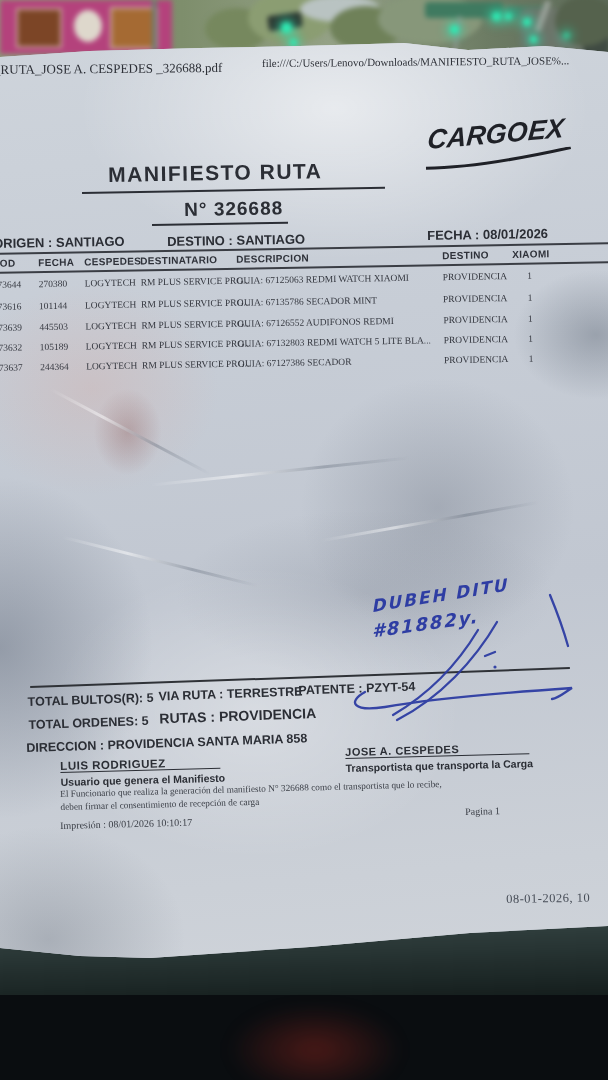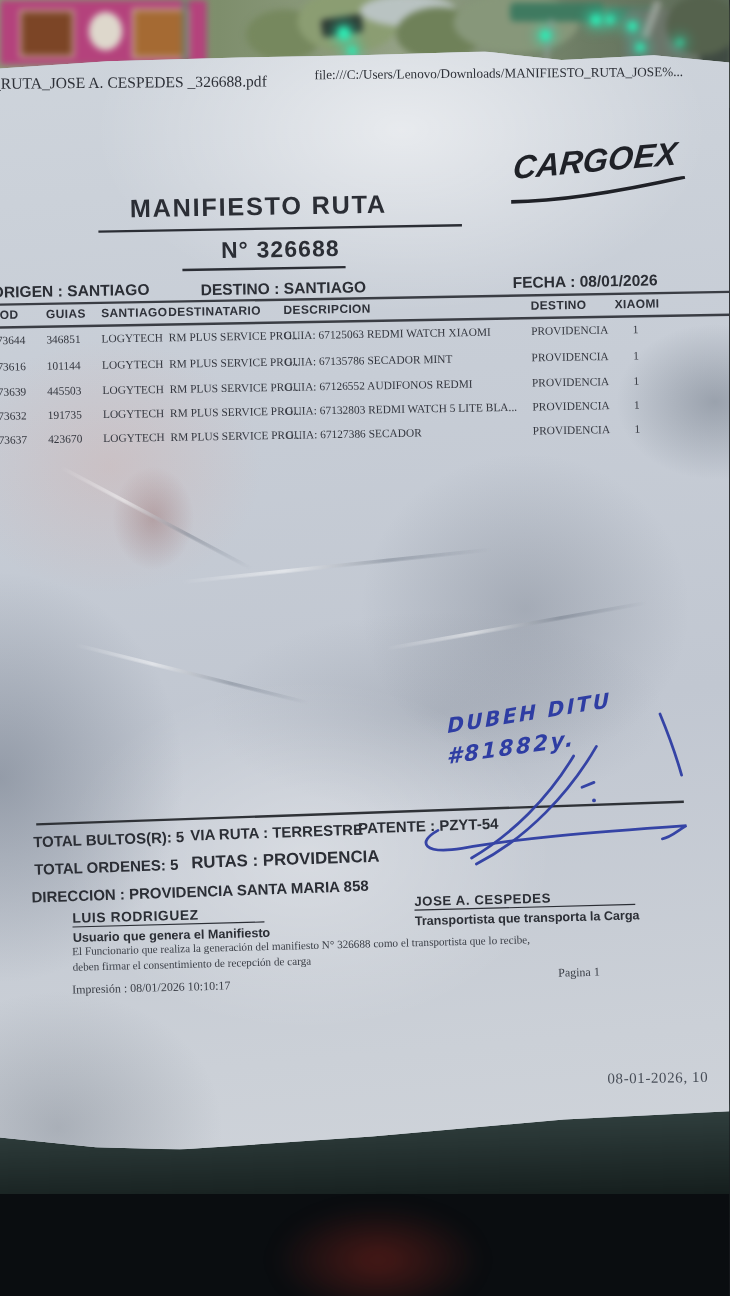--- a/index.html
+++ b/index.html
@@ -161,32 +161,32 @@
     <div class="abs rule-number t1"></div>
 
     <div class="abs meta meta-origen t1">ORIGEN : SANTIAGO</div>
     <div class="abs meta meta-destino t1">DESTINO : SANTIAGO</div>
     <div class="abs meta meta-fecha t1">FECHA : 08/01/2026</div>
 
     <div class="abs tablewrap">
       <div class="trule" style="top:5px;"></div>
       <div class="thead-row" style="top:10px;">
         <span>COD</span>
-        <span>GUIAS</span>
-        <span>SANTIAGO</span>
+        <span>FECHA</span>
+        <span>CESPEDES</span>
         <span>DESTINATARIO</span>
         <span>DESCRIPCION</span>
         <span>DESTINO</span>
         <span>XIAOMI</span>
       </div>
       <div class="trule" style="top:24px;"></div>
 
       <div class="tdata-row" style="top:32px;">
         <span>773644</span>
-        <span>346851</span>
+        <span>270380</span>
         <span>LOGYTECH</span>
         <span>RM PLUS SERVICE PRO...</span>
         <span>GUIA: 67125063  REDMI WATCH XIAOMI</span>
         <span>PROVIDENCIA</span>
         <span class="c-bultos">1</span>
       </div>
       <div class="tdata-row" style="top:54px;">
         <span>773616</span>
         <span>101144</span>
         <span>LOGYTECH</span>
@@ -199,30 +199,30 @@
         <span>773639</span>
         <span>445503</span>
         <span>LOGYTECH</span>
         <span>RM PLUS SERVICE PRO...</span>
         <span>GUIA: 67126552  AUDIFONOS REDMI</span>
         <span>PROVIDENCIA</span>
         <span class="c-bultos">1</span>
       </div>
       <div class="tdata-row" style="top:95px;">
         <span>773632</span>
-        <span>191735</span>
+        <span>105189</span>
         <span>LOGYTECH</span>
         <span>RM PLUS SERVICE PRO...</span>
         <span>GUIA: 67132803  REDMI WATCH 5 LITE BLA...</span>
         <span>PROVIDENCIA</span>
         <span class="c-bultos">1</span>
       </div>
       <div class="tdata-row" style="top:115px;">
         <span>773637</span>
-        <span>423670</span>
+        <span>244364</span>
         <span>LOGYTECH</span>
         <span>RM PLUS SERVICE PRO...</span>
         <span>GUIA: 67127386  SECADOR</span>
         <span>PROVIDENCIA</span>
         <span class="c-bultos">1</span>
       </div>
     </div>
 
     <div class="abs totals">
       <div class="rule-totals"></div>

